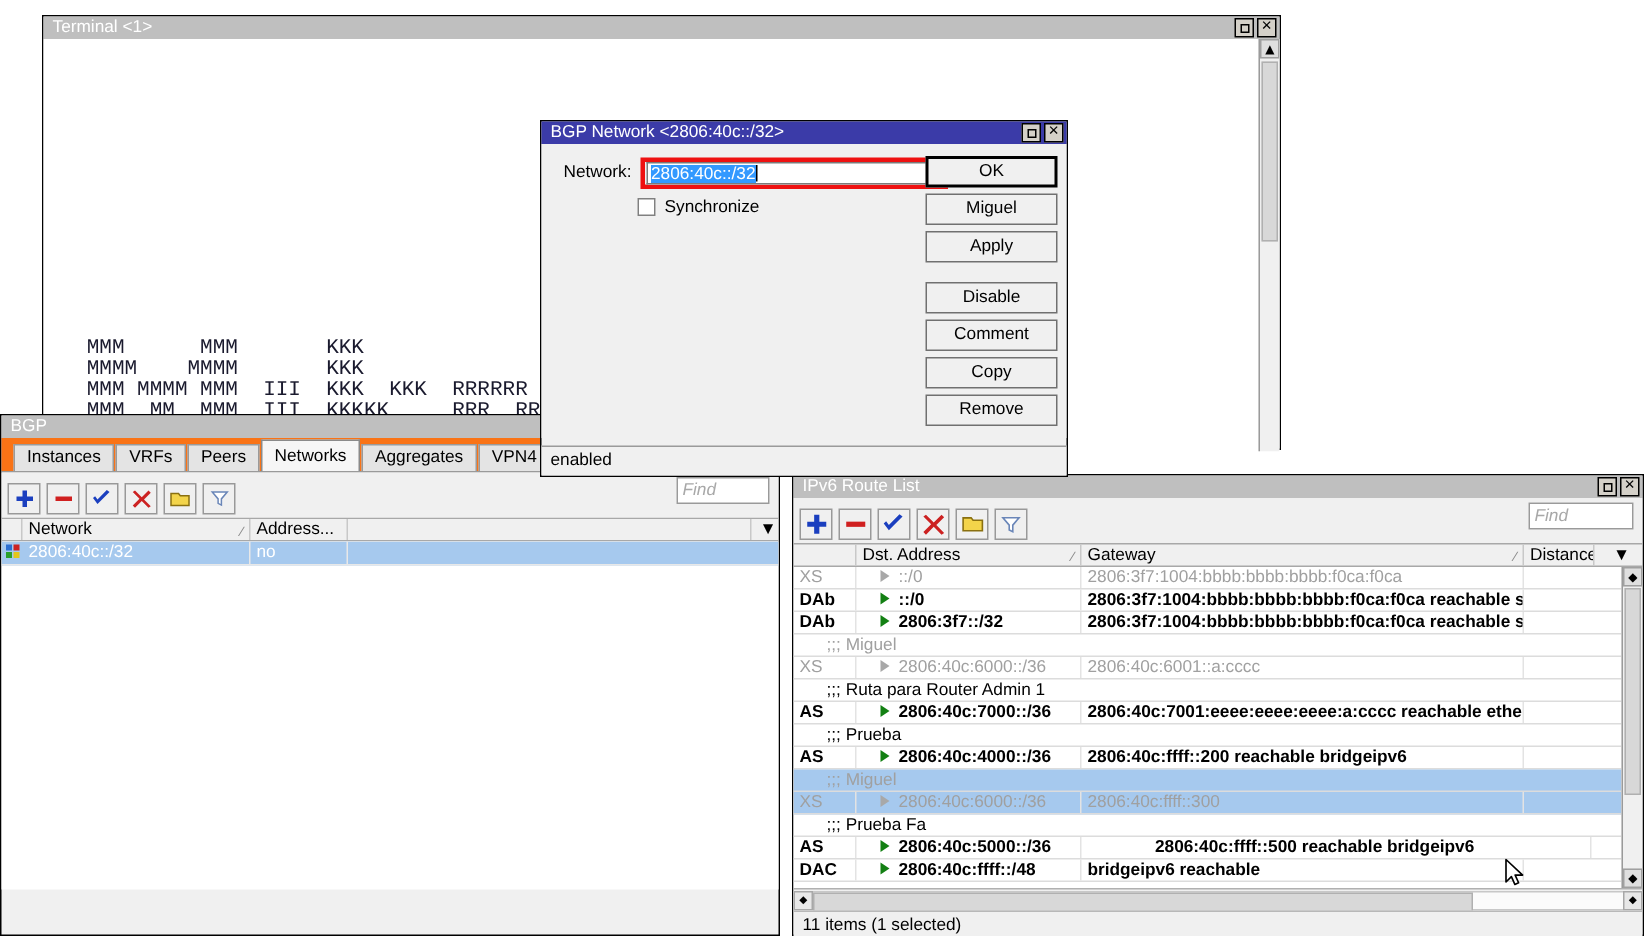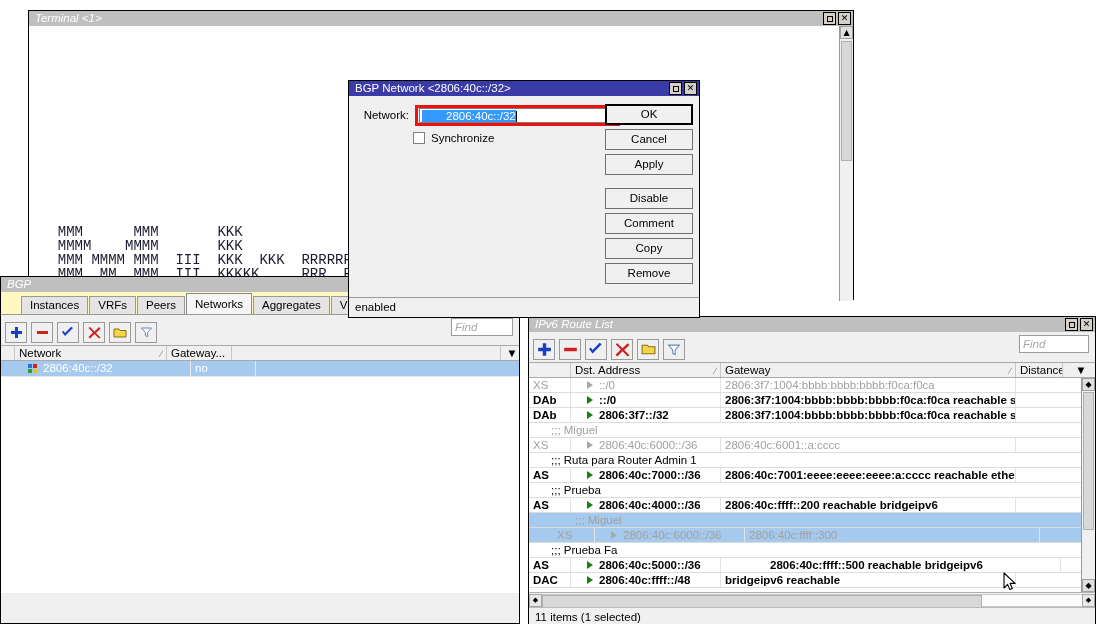--- a/index.html
+++ b/index.html
@@ -18,21 +18,21 @@
   .titlebar{
     height:15px;line-height:15px;
     padding-left:6px;
     font-size:11.5px;
     color:#ffffff;
     position:relative;
     user-select:none;
     overflow:hidden;
     white-space:nowrap;
   }
-  .titlebar.inactive{background:#bfbfbf;color:#ffffff;font-style:italic;}
+  .titlebar.inactive{background:#bfbfbf;color:#ffffff;}
   .titlebar.active{background:#3b3ba8;color:#ffffff;}
   .tb-btns{position:absolute;right:2px;top:1px;display:flex;gap:2px;}
   .tb-btn{
     width:13px;height:13px;
     background:#d4d0c8;
     border:1px solid #000;
     box-sizing:border-box;
     display:flex;align-items:center;justify-content:center;
     font-size:9px;line-height:1;color:#000;
     font-family:"DejaVu Sans", sans-serif;
@@ -63,40 +63,40 @@
     border:1px solid #a0a0a0;box-sizing:border-box;
     display:flex;align-items:center;justify-content:center;
     font-size:8px;color:#000;font-family:"DejaVu Sans",sans-serif;
   }
   .vscroll .thumb{
     position:absolute;left:1px;right:1px;background:#d8d8d8;
     border:1px solid #b0b0b0;box-sizing:border-box;
   }
 
   
-  #bgpnet{left:348px;top:80px;width:352px;height:238px;
+  #bgpnet{left:360px;top:80px;width:352px;height:238px;
     background:#f0f0f0;border:1px solid #000;}
   #bgpnet .content{padding:8px 8px 0 8px;position:relative;height:196px;box-sizing:border-box;background:#f0f0f0;}
   .field-row{display:flex;align-items:center;height:22px;}
   .field-label{width:52px;text-align:right;padding-right:6px;font-size:11.5px;}
   .redbox{
     border:3px solid #ee1111;
     padding:1px;
     width:205px;height:21px;box-sizing:border-box;
     display:flex;align-items:center;
     background:#f0f0f0;
   }
   .txtinput{
     flex:1;height:15px;background:#ffffff;
     border:1px solid #7a7a7a;border-right:none;
     box-sizing:border-box;
     font-size:11.5px;line-height:14px;
     padding-left:2px;overflow:hidden;white-space:nowrap;
   }
-  .sel{background:#3399ff;color:#ffffff;padding-left:24px;}
+  .sel{background:#3399ff;color:#ffffff;}
   .caret{display:inline-block;width:1px;height:11px;background:#000;vertical-align:-2px;}
   .txtnub{width:10px;height:15px;background:#f0f0f0;border:1px solid #7a7a7a;box-sizing:border-box;}
   .chk-row{display:flex;align-items:center;margin-left:56px;margin-top:6px;}
   .chkbox{width:12px;height:12px;background:#fff;border:1px solid #808080;box-sizing:border-box;margin-right:6px;}
   .btncol{position:absolute;right:6px;top:8px;display:flex;flex-direction:column;gap:4px;}
   .btn{
     width:88px;height:21px;
     background:#f0f0f0;border:1px solid #707070;
     box-sizing:border-box;
     font-size:11.5px;line-height:19px;text-align:center;
@@ -107,21 +107,21 @@
   .statusbar{
     position:absolute;left:0;right:0;bottom:0;height:20px;
     background:#f0f0f0;border-top:1px solid #9a9a9a;
     box-sizing:border-box;
     padding-left:6px;line-height:19px;font-size:11.5px;
   }
 
   
   #bgp{left:0px;top:276px;width:520px;height:348px;
     background:#f0f0f0;border:1px solid #000;}
-  .tabs{display:flex;align-items:flex-end;height:22px;background:#fef9c3;padding-left:20px;}
+  .tabs{display:flex;align-items:flex-end;height:22px;background:#f97316;padding-left:8px;}
   .tab{
     height:18px;line-height:17px;padding:0 8px;
     background:#e4e4e4;border:1px solid #9a9a9a;border-bottom:none;
     font-size:11.5px;box-sizing:border-box;margin-right:1px;
     white-space:nowrap;
   }
   .tab.active{height:21px;line-height:20px;background:#f6f6f6;border-color:#8a8a8a;margin-top:12px;}
   .tabline{height:1px;background:#9a9a9a;}
   .toolbar{display:flex;align-items:flex-end;height:26px;padding:2px 4px;background:#f0f0f0;position:relative;}
   .tbtn{
@@ -247,21 +247,21 @@
         </svg>
     </div>
     <div class="findbox">Find</div>
   </div>
 
   <div class="grid-head">
     <div class="gh" style="width:14px;padding-left:0;"></div>
     <div class="gh" style="width:152px;">
       <span>Network</span><span class="sortmark">∕</span>
     </div>
-    <div class="gh" style="width:65px;">Gateway...</div>
+    <div class="gh" style="width:65px;">Address...</div>
     <div class="gh" style="flex:1;"></div>
     <div class="gh drop" style="width:18px;">▼</div>
   </div>
 
   <div class="grid-body" style="height:232px;">
     <div class="grow sel">
       <div class="gc" style="width:14px;padding-left:3px;border-right:none;">
         <span class="miniicon">
           <i style="left:0;top:0;background:#2b6fd1;"></i>
           <i style="left:5px;top:0;background:#cc2222;"></i>
@@ -445,21 +445,21 @@
       </div>
     </div>
 
     <div class="chk-row">
       <span class="chkbox"></span>
       <span>Synchronize</span>
     </div>
 
     <div class="btncol">
       <div class="btn default">OK</div>
-      <div class="btn">Cancel</div>
+      <div class="btn">Miguel</div>
       <div class="btn">Apply</div>
       <div class="btn gap">Disable</div>
       <div class="btn">Comment</div>
       <div class="btn">Copy</div>
       <div class="btn">Remove</div>
     </div>
   </div>
 
   <div class="statusbar">
     <span>enabled</span>

